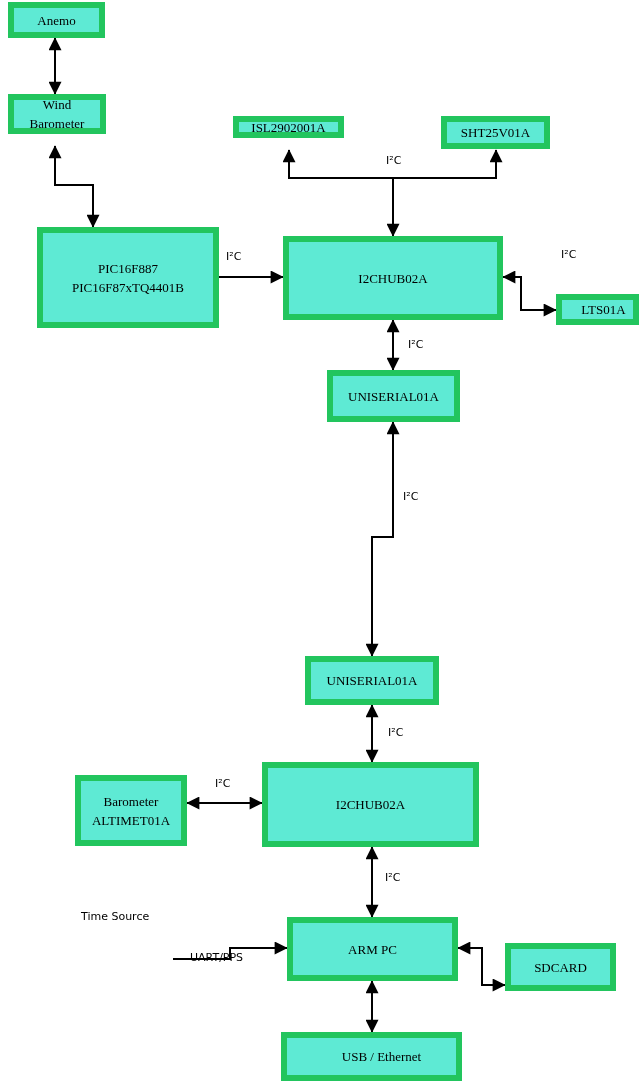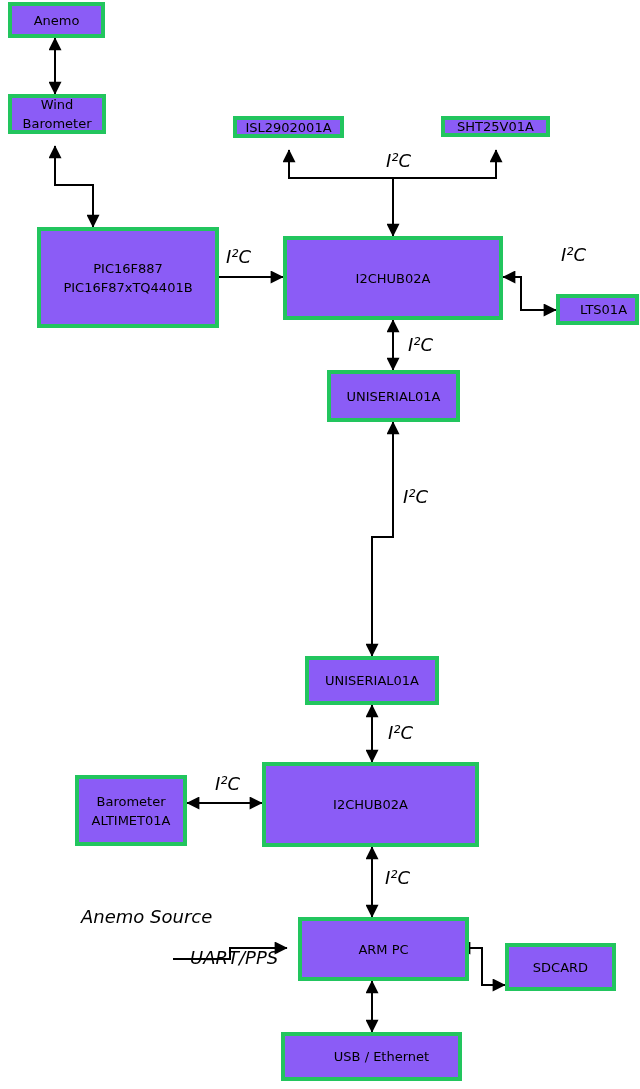--- a/index.html
+++ b/index.html
@@ -19,51 +19,51 @@
   #edges {
     position: absolute;
     left: 0;
     top: 0;
     width: 640px;
     height: 1089px;
   }
   .node {
     position: absolute;
     box-sizing: border-box;
-    border: 4px solid #22c55e;
-    background: #8b5cf6;
+    border: 6px solid #22c55e;
+    background: #5eead4;
     display: flex;
     flex-direction: column;
     align-items: center;
     justify-content: center;
     text-align: center;
     font-size: 13px;
     line-height: 19px;
     white-space: nowrap;
+    font-family: Liberation Serif, serif;
   }
   .elabel {
     position: absolute;
-    font-size: 18px;
+    font-size: 11px;
     line-height: 16px;
     white-space: nowrap;
-    font-style: italic;
   }
   
   .n-anemo  { left: 8px;   top: 2px;    width: 97px;  height: 36px; }
   .n-wind   { left: 8px;   top: 94px;   width: 98px;  height: 40px; }
   .n-pic    { left: 2px;   top: 227px;  width: 182px; height: 101px; margin-left: 35px; }
   .n-isl    { left: 233px; top: 116px;  width: 111px; height: 22px; }
-  .n-sht    { left: 441px; top: 116px;  width: 109px; height: 21px; }
+  .n-sht    { left: 441px; top: 116px;  width: 109px; height: 33px; }
   .n-hub1   { left: 283px; top: 236px;  width: 220px; height: 84px; }
   .n-lts    { left: 556px; top: 294px;  width: 83px;  height: 31px; padding-left: 12px; }
   .n-uni1   { left: 327px; top: 370px;  width: 133px; height: 52px; }
   .n-uni2   { left: 305px; top: 656px;  width: 134px; height: 49px; }
   .n-hub2   { left: 262px; top: 762px;  width: 217px; height: 85px; }
   .n-baro   { left: 75px;  top: 775px;  width: 112px; height: 71px; }
-  .n-armpc  { left: 287px; top: 917px;  width: 171px; height: 64px; margin-left: 11px; }
+  .n-armpc  { left: 287px; top: 917px;  width: 171px; height: 64px; }
   .n-gps    { left: 67px;  top: 937px;  width: 106px; height: 45px; }
   .n-sdcard { left: 505px; top: 943px;  width: 111px; height: 48px; }
   .n-usb    { left: 281px; top: 1032px; width: 181px; height: 49px; padding-left: 20px; }
   
   .l-i2c-pic-hub1   { left: 226px; top: 249px; }
   .l-i2c-top-t      { left: 386px; top: 153px; }
   .l-i2c-lts        { left: 561px; top: 247px; }
   .l-i2c-hub1-uni1  { left: 408px; top: 337px; }
   .l-i2c-uni1-uni2  { left: 403px; top: 489px; }
   .l-i2c-uni2-hub2  { left: 388px; top: 725px; }
@@ -161,15 +161,15 @@
 
   <div class="elabel l-i2c-pic-hub1">I²C</div>
   <div class="elabel l-i2c-top-t">I²C</div>
   <div class="elabel l-i2c-lts">I²C</div>
   <div class="elabel l-i2c-hub1-uni1">I²C</div>
   <div class="elabel l-i2c-uni1-uni2">I²C</div>
   <div class="elabel l-i2c-uni2-hub2">I²C</div>
   <div class="elabel l-i2c-baro-hub2">I²C</div>
   <div class="elabel l-i2c-hub2-armpc">I²C</div>
   <div class="elabel l-uart-pps">UART/PPS</div>
-  <div class="elabel l-time-source">Anemo Source</div>
+  <div class="elabel l-time-source">Time Source</div>
 
 </div>
 
 </body></html>

